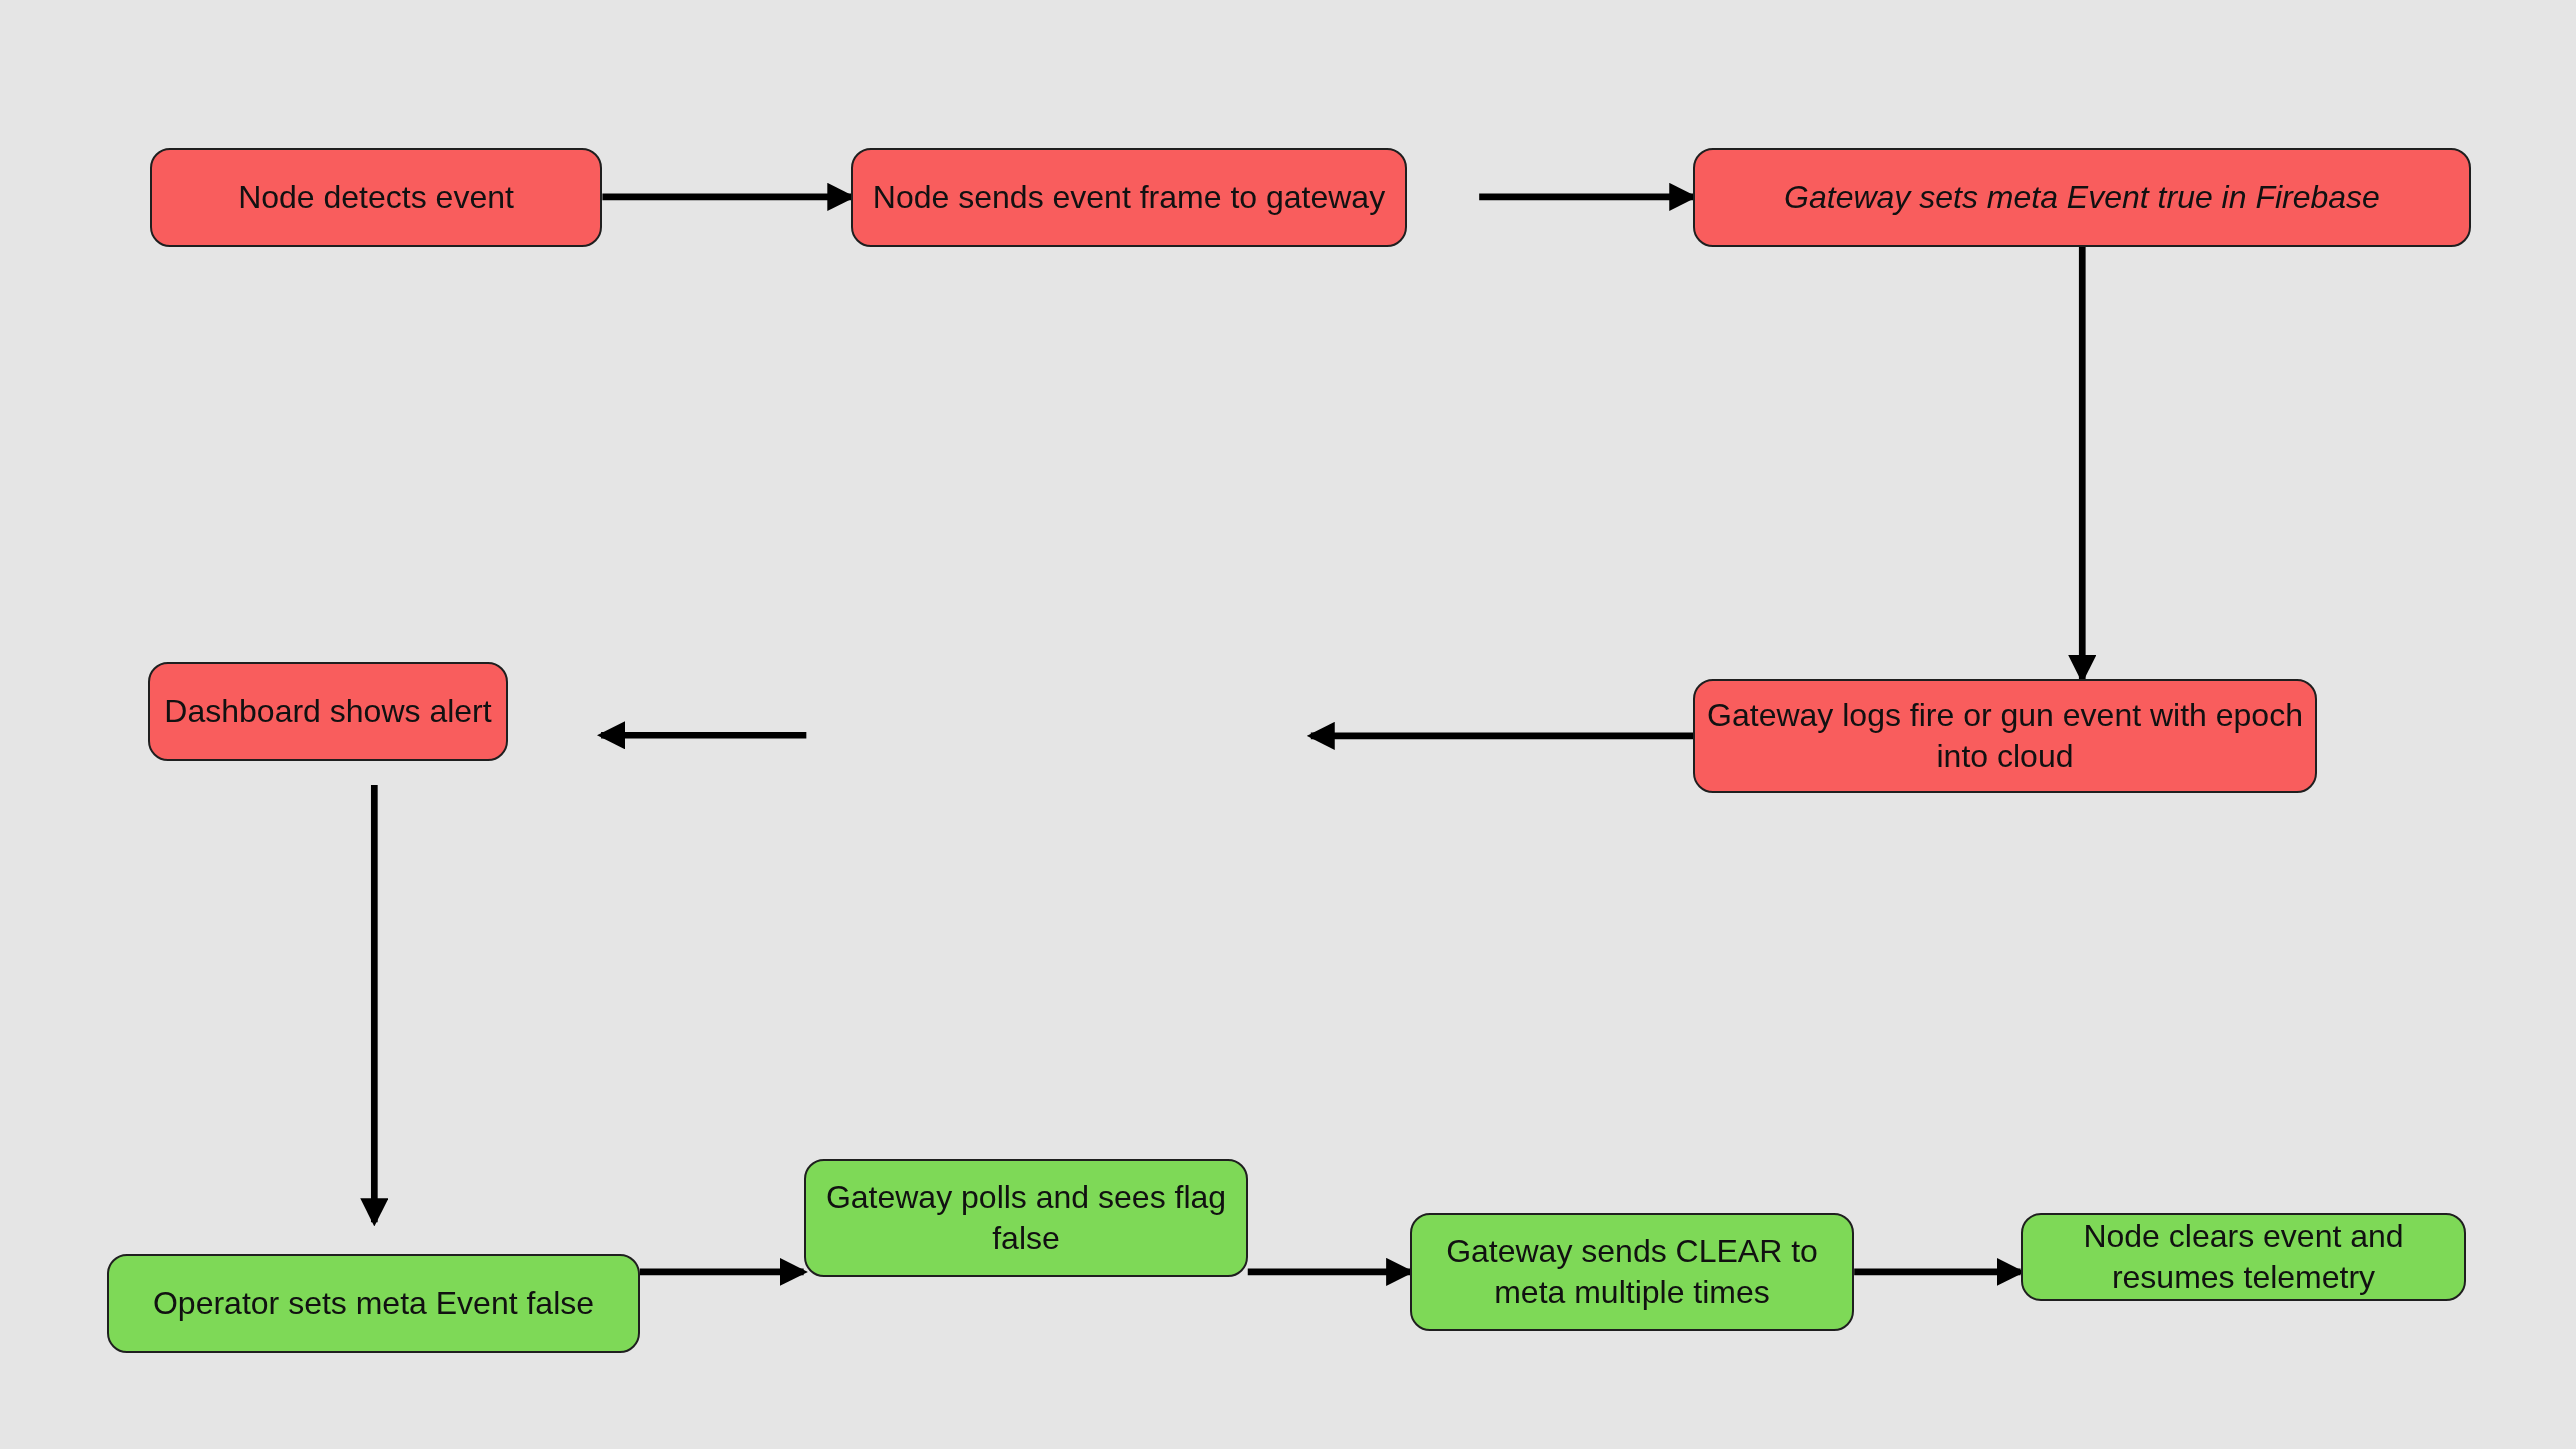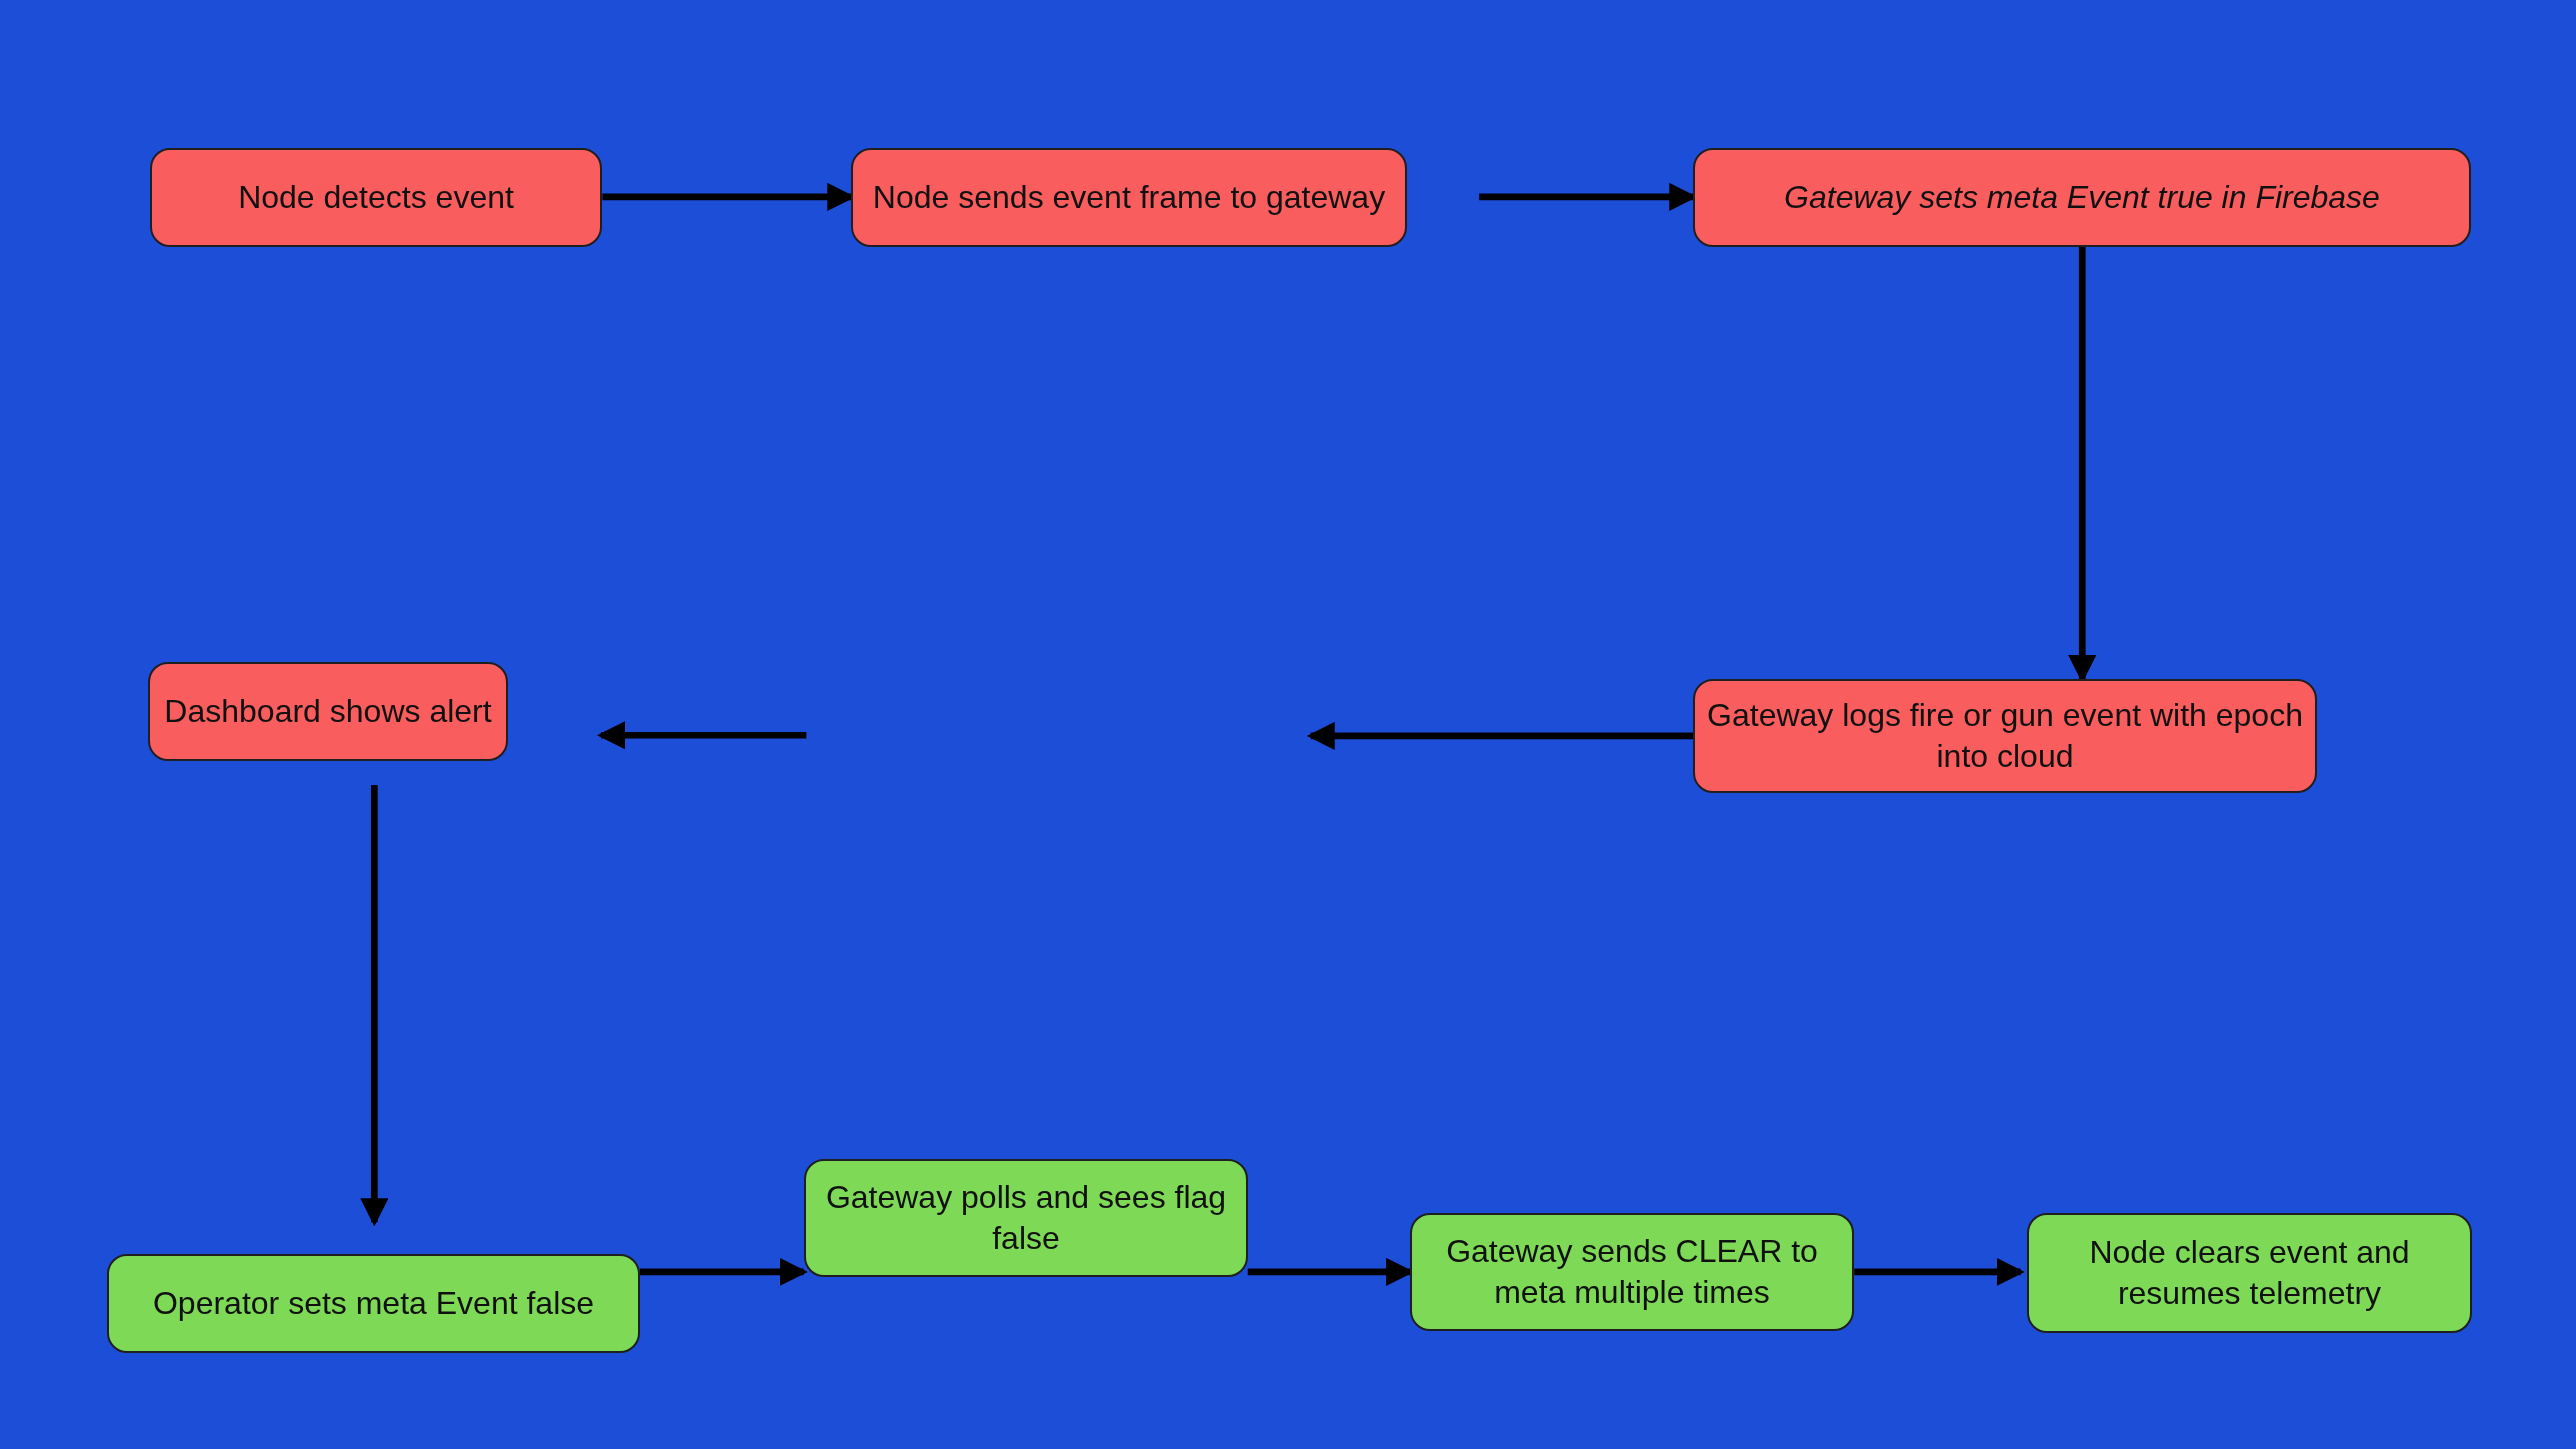--- a/index.html
+++ b/index.html
@@ -40,26 +40,26 @@
   
   .n1  { left: 150px;  top: 148px;  width: 452px;  height: 99px; }
   .n2  { left: 851px; top: 148px;  width: 556px;  height: 99px; }
   .n3  { left: 1693px; top: 148px;  width: 778px; height: 99px; }
   .n4  { left: 1693px; top: 679px; width: 624px; height: 114px; }
   .n5  { left: 806px; top: 686px; width: 504px;  height: 99px; }
   .n6  { left: 148px;  top: 662px; width: 360px;  height: 99px; }
   .n7  { left: 107px;  top: 1222px; width: 533px;  height: 99px; }
   .n8  { left: 804px; top: 1159px; width: 444px;  height: 118px; }
   .n9  { left: 1410px; top: 1213px; width: 444px;  height: 118px; }
-  .n10 { left: 2021px; top: 1213px; width: 445px;  height: 120px; margin-left: 6px; }
+  .n10 { left: 2021px; top: 1213px; width: 445px;  height: 88px; }
 </style>
 </head>
 <body>
 
-<div id="canvas" style="background: #1d4ed8;">
+<div id="canvas" style="background: #e5e5e5;">
 
   <svg id="edges" xmlns="http://www.w3.org/2000/svg" viewBox="0 0 3840 2160" width="2576" height="1449">
     <defs>
       <marker id="arrowhead" viewBox="0 0 10 10" refX="8.5" refY="5" markerWidth="4.2" markerHeight="4.2" orient="auto-start-reverse" markerUnits="strokeWidth">
         <path id="arrowhead-shape" d="M0,0 L10,5 L0,10 z" fill="#000000"></path>
       </marker>
     </defs>
   <line x1="898" y1="293.5" x2="1269" y2="293.5" stroke="#000000" stroke-width="10" marker-end="url(#arrowhead)"></line>
       <line x1="2205" y1="293.5" x2="2524" y2="293.5" stroke="#000000" stroke-width="10" marker-end="url(#arrowhead)"></line>
       <line x1="3104" y1="367" x2="3104" y2="1012" stroke="#000000" stroke-width="10" marker-end="url(#arrowhead)"></line>

